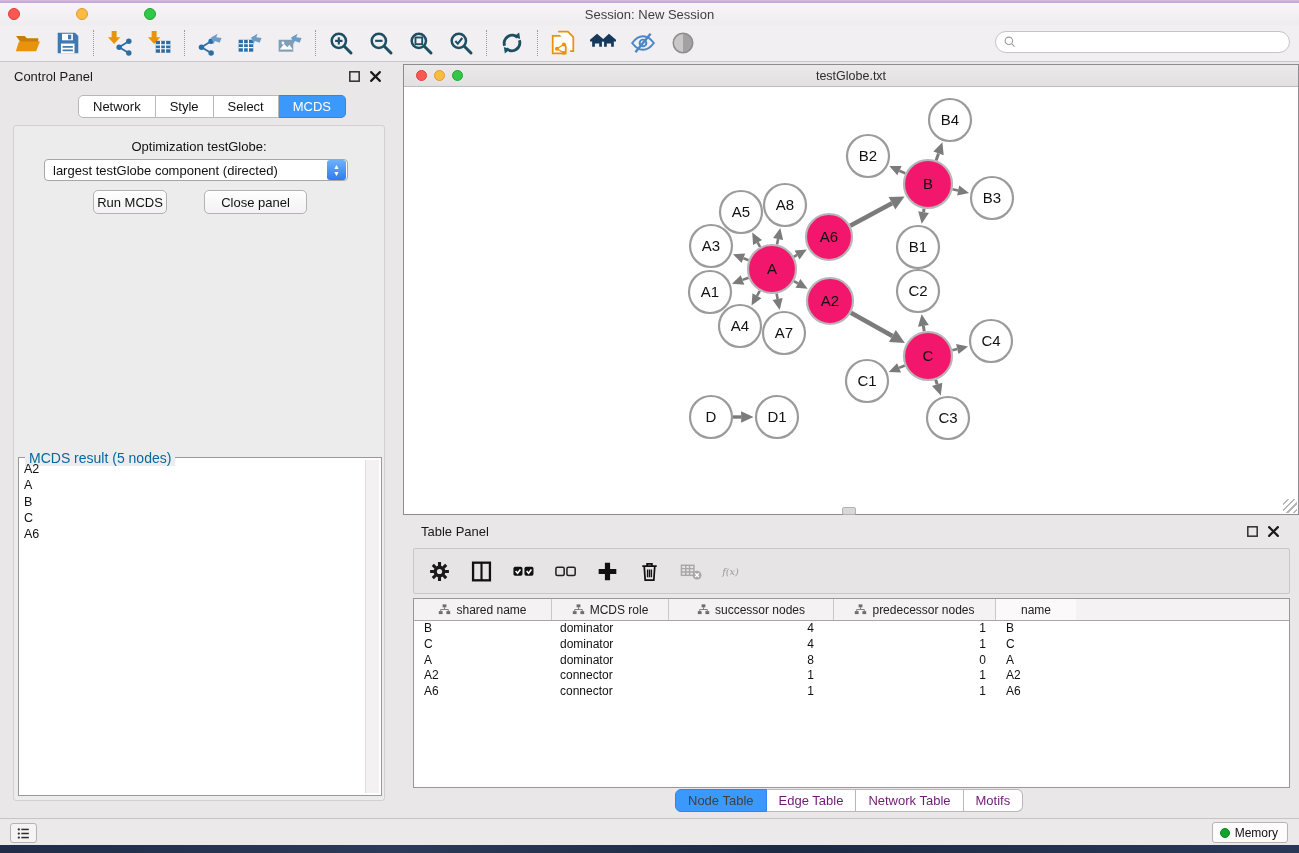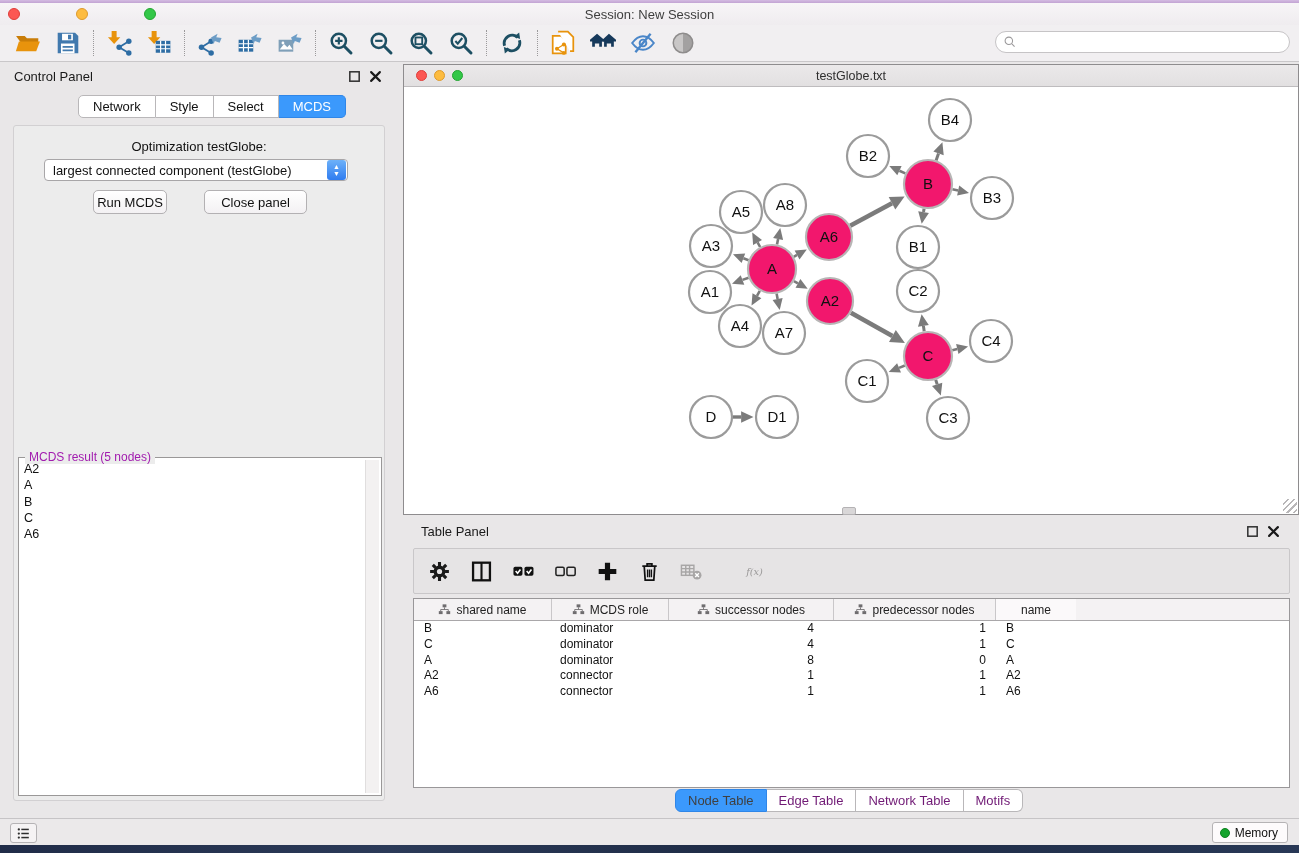--- a/index.html
+++ b/index.html
@@ -40,42 +40,42 @@
   .cp-content { position:absolute; left:13px; top:61px; width:372px; height:676px; background:#ececec; border:1px solid #d2d0d2; border-radius:3px; }
   .opt-label { position:absolute; top:13px; width:100%; text-align:center; font-size:13px; color:#111; }
   .criterion-select { position:absolute; left:30px; top:33px; width:304px; height:22px; background:#fff; border:1px solid #a8a6a8; border-radius:4px; display:flex; align-items:center; cursor:pointer; }
   .criterion-select .val { flex:1; font-size:13px; color:#111; padding-left:8px; white-space:nowrap; overflow:hidden; }
   .stepper { width:19px; height:20px; margin-right:1px; border-radius:3px; background:linear-gradient(#6db1f9,#2f7cf0); display:flex; flex-direction:column; align-items:center; justify-content:center; }
   .stepper span { color:#fff; font-size:7px; line-height:7px; }
   .cp-btn { position:absolute; top:64px; height:24px; background:linear-gradient(#ffffff,#f3f1f3); border:1px solid #b3b1b3; border-radius:5px; font-size:13px; color:#111; cursor:pointer; font-family:inherit; }
   .run-btn { left:79px; width:74px; }
   .closep-btn { left:190px; width:103px; }
   .result-box { position:absolute; left:4px; top:331px; width:364px; height:339px; border:1px solid #9a9898; background:#fff; }
-  .result-legend { position:absolute; left:6px; top:-8px; background:#ececec; padding:0 4px; font-size:12px; color:#a21caf; }
+  .result-legend { position:absolute; left:6px; top:-8px; background:#ececec; padding:0 4px; font-size:14px; color:#0369a1; }
   .result-list { position:absolute; inset:3px 17px 2px 2px; overflow:hidden; }
   .result-item { font-size:12.5px; line-height:16.3px; color:#111; padding-left:3px; }
   .result-scrollbar { position:absolute; top:2px; right:2px; bottom:2px; width:14px; background:#f3f1f1; border-left:1px solid #e0dede; }
 
   
   .net-window { left:403px; top:64px; width:896px; height:451px; border:1px solid #8e8c8e; background:#fff; }
   .net-titlebar { height:22px; background:linear-gradient(#ebe9ea,#e2e0e1); border-bottom:1px solid #bebcbe; display:flex; align-items:center; padding-left:12px; position:relative; }
   .net-titlebar .traffic { width:11px; height:11px; margin-right:7px; }
   .net-title { position:absolute; left:0; right:0; text-align:center; font-size:12.5px; color:#2e2e2e; }
   .net-canvas { position:relative; width:894px; height:427px; background:#fff; }
   .resize-grip { position:absolute; right:1px; bottom:1px; width:14px; height:14px; background:
      repeating-linear-gradient(135deg, transparent 0 3px, #b8b6b8 3px 4.5px); cursor:nwse-resize; }
   .splitter-nub { left:842px; top:507px; width:14px; height:8px; background:#d9d7d8; border:1px solid #b4b2b4; border-radius:2px; }
 
   
   .table-panel { left:403px; top:519px; width:896px; height:299px; }
   .tp-toolbar { position:absolute; left:10px; top:29px; width:877px; height:46px; background:#e6e4e5; border:1px solid #c9c7c9; border-radius:2px; display:flex; align-items:center; padding-left:12px; gap:16px; }
   .tp-btn { width:26px; height:26px; background:none; border:none; display:flex; align-items:center; justify-content:center; cursor:pointer; }
   .tp-btn svg { width:23px; height:23px; }
   .tp-btn.disabled { cursor:default; }
-  .tp-btn.fx { width:42px;margin-left:24px; }
+  .tp-btn.fx { width:42px; }
   .data-table { position:absolute; left:10px; top:79px; width:877px; height:190px; background:#fff; border:1px solid #999799; overflow:hidden; }
   .tbl-header { display:grid; grid-template-columns:138px 117px 165px 162px 80px 1fr; height:22px; background:#f4f2f3; border-bottom:1px solid #a9a7a9; }
   .tbl-hcell { display:flex; align-items:center; justify-content:center; gap:5px; font-size:12px; color:#222; border-right:1px solid #c9c7c9; overflow:hidden; }
   .tbl-hcell:last-child { border-right:none; background:#fbf9fa; }
   .tbl-hcell svg { width:13px; height:13px; flex:none; }
   .tbl-row { display:grid; grid-template-columns:138px 117px 165px 162px 80px 1fr; height:15.8px; }
   .tbl-cell { font-size:12px; color:#111; line-height:15.8px; white-space:nowrap; overflow:hidden; }
   .c-left0 { padding-left:10px; } .c-left1 { padding-left:8px; }
   .c-right2 { text-align:right; padding-right:20px; } .c-right3 { text-align:right; padding-right:10px; }
   .c-left4 { padding-left:10px; }
@@ -327,21 +327,21 @@
   </div>
   <div class="cp-tabs" id="cp-tabs">
       <div class="cp-tab">Network</div>
       <div class="cp-tab">Style</div>
       <div class="cp-tab">Select</div>
       <div class="cp-tab active">MCDS</div>
     </div>
   <div class="cp-content">
     <div class="opt-label">Optimization testGlobe:</div>
     <div class="criterion-select">
-      <span class="val">largest connected component (testGlobe)</span>
+      <span class="val">largest testGlobe component (directed)</span>
       <span class="stepper">
           <span>▲</span>
           <span>▼</span>
         </span>
     </div>
     <button class="cp-btn run-btn">Run MCDS</button>
     <button class="cp-btn closep-btn">Close panel</button>
     <div class="result-box">
       <div class="result-legend">MCDS result (5 nodes)</div>
       <div class="result-list" id="mcds-list">

